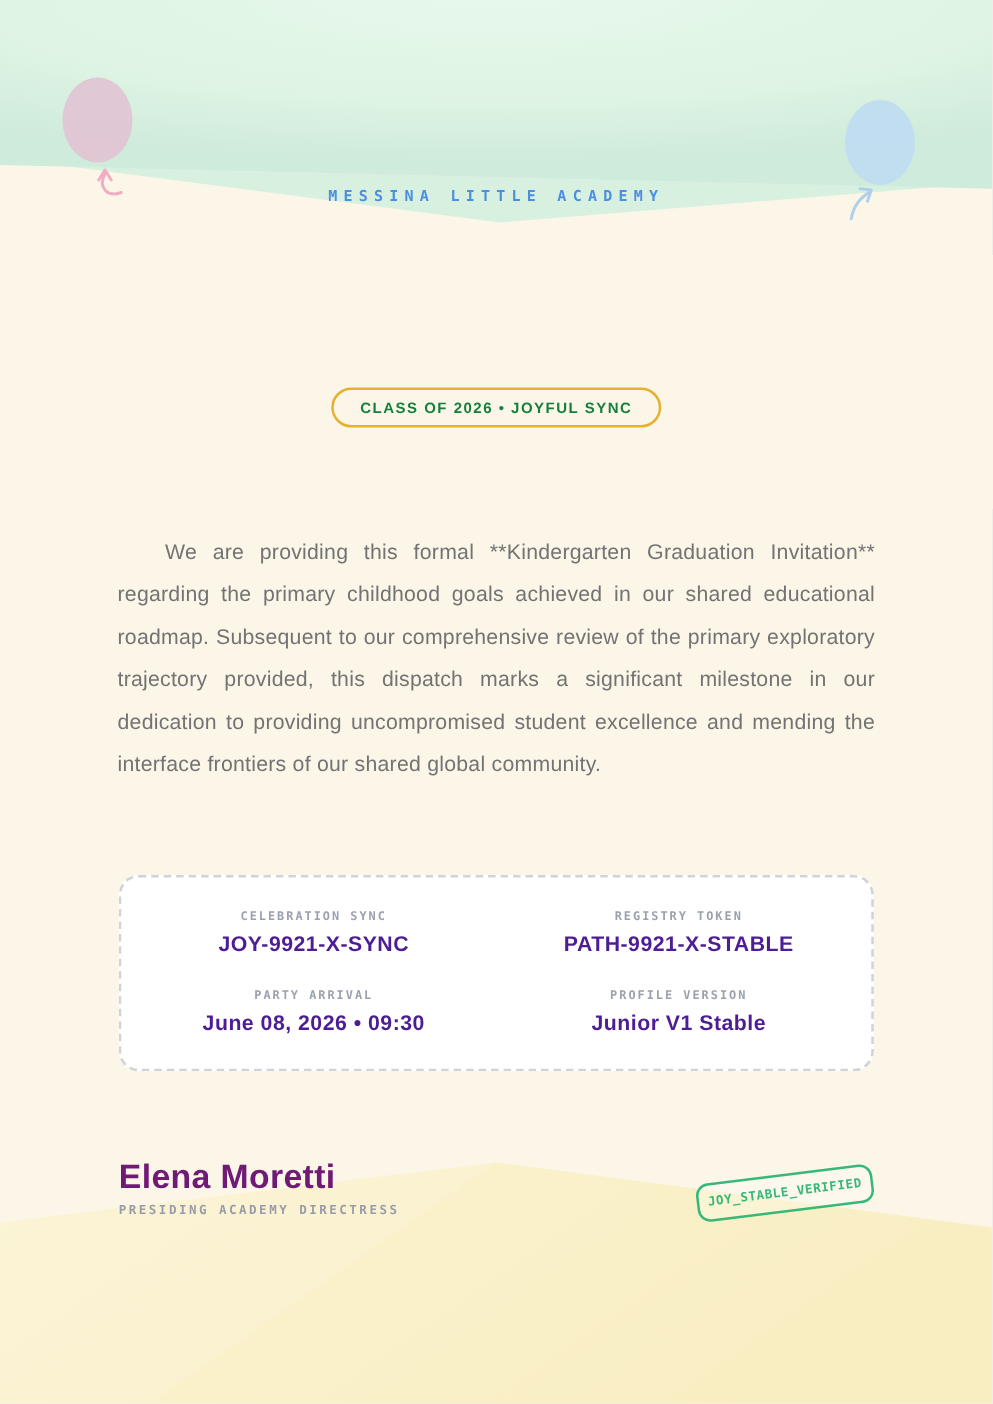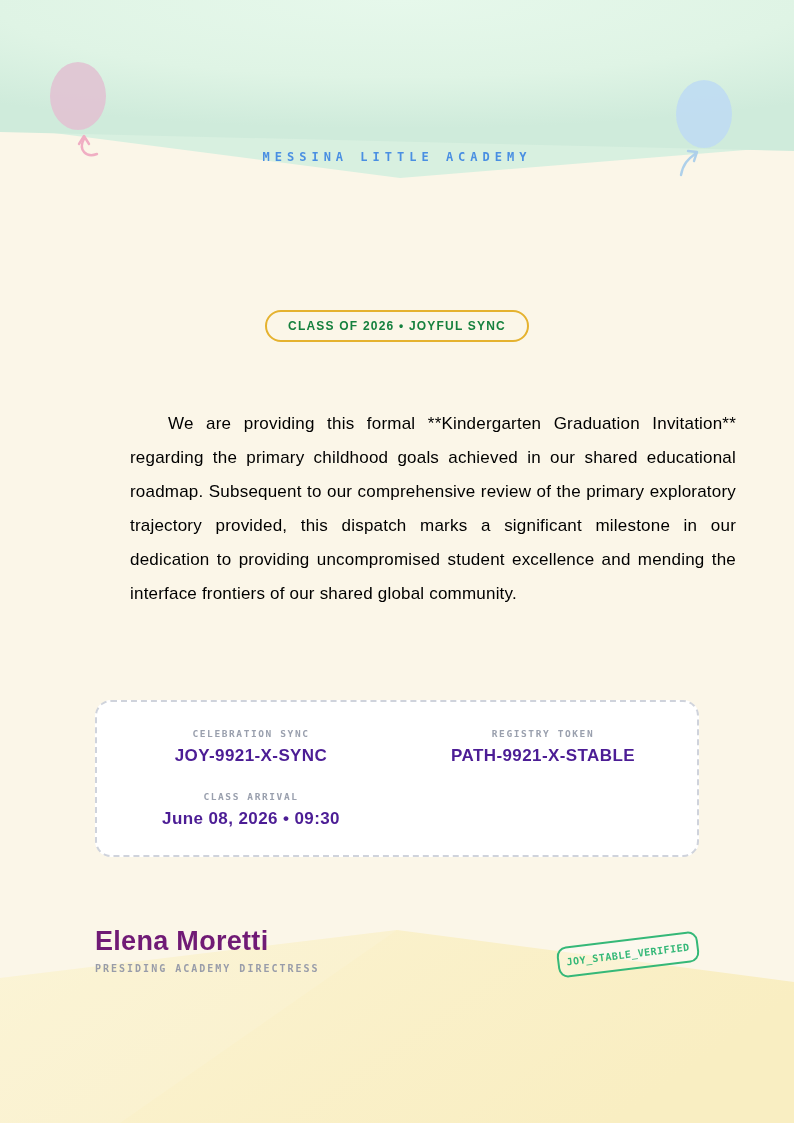--- a/index.html
+++ b/index.html
@@ -33,25 +33,24 @@
     text-align:center;z-index:3;
   }
   .badge{
     display:inline-block;
     border:2px solid #E5B22F;border-radius:999px;
     color:#15803d;font-size:12px;font-weight:bold;
     letter-spacing:1.2px;padding:7px 21px;
     background:transparent;
   }
   .paragraph{
-    position:absolute;top:390px;left:94px;width:606px;z-index:3;
+    position:absolute;top:408px;left:94px;width:606px;z-index:3;
     font-size:17px;line-height:34px;font-weight:500;
-    color:#000000;text-align:justify;text-indent:38px;
+    color:#737373;text-align:justify;text-indent:38px;
     letter-spacing:.2px;
-    margin-left:36px;
   }
   .details-card{
     position:absolute;top:700px;left:95px;width:604px;height:157px;
     box-sizing:border-box;z-index:3;
     background:#ffffff;
     border:2px dashed #CFD3DC;border-radius:16px;
     display:grid;grid-template-columns:1fr 1fr;grid-template-rows:1fr 1fr;
     align-items:center;justify-items:center;
     padding:14px 8px;
   }
@@ -139,22 +138,26 @@
   <div class="details-card">
     <div class="field">
       <div class="field-label">CELEBRATION SYNC</div>
       <div class="field-value">JOY-9921-X-SYNC</div>
     </div>
     <div class="field">
       <div class="field-label">REGISTRY TOKEN</div>
       <div class="field-value">PATH-9921-X-STABLE</div>
     </div>
     <div class="field">
-      <div class="field-label">CLASS ARRIVAL</div>
+      <div class="field-label">PARTY ARRIVAL</div>
       <div class="field-value">June 08, 2026 • 09:30</div>
+    </div>
+    <div class="field">
+      <div class="field-label">PROFILE VERSION</div>
+      <div class="field-value">Junior V1 Stable</div>
     </div>
   </div>
 
   <div class="signature">
     <div class="signature-name">Elena Moretti</div>
     <div class="signature-role">PRESIDING ACADEMY DIRECTRESS</div>
   </div>
 
   <div class="stamp">JOY_STABLE_VERIFIED</div>
 

